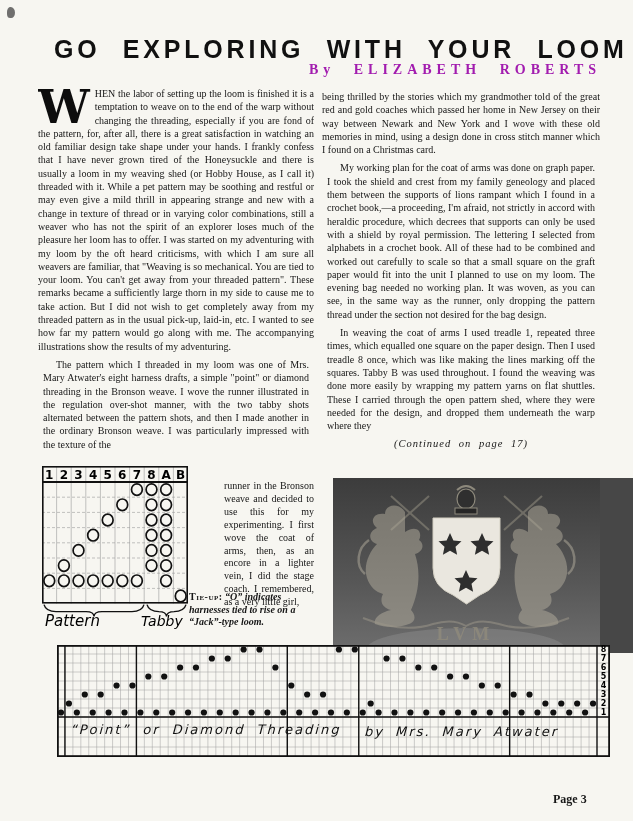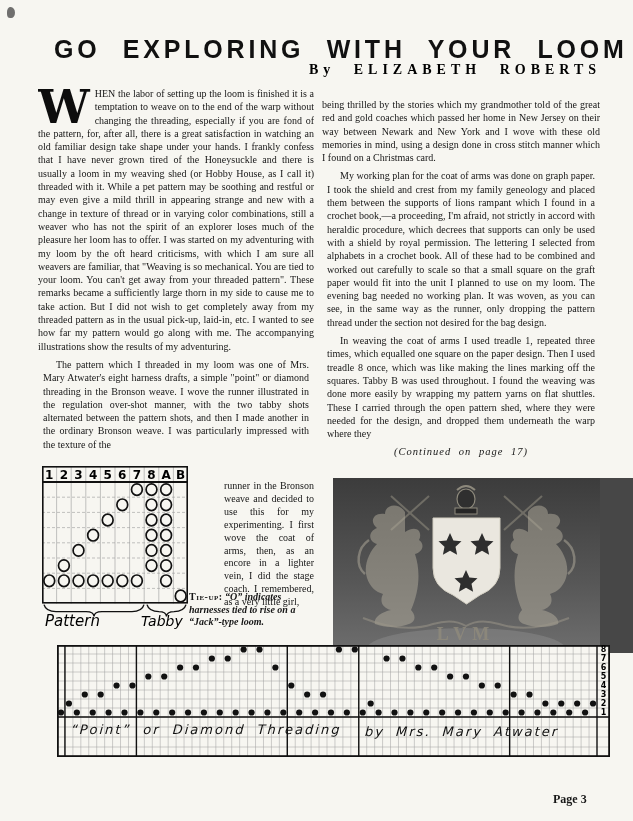--- a/index.html
+++ b/index.html
@@ -13,26 +13,26 @@
   #title{
     left:54px;top:34px;width:560px;
     font-family:"Liberation Sans", sans-serif;
     font-weight:800;font-size:26px;letter-spacing:4px;word-spacing:12px;
     transform:scaleX(.96);transform-origin:left top;color:#111;
     white-space:nowrap;
   }
   #byline{
     left:300px;top:62px;width:310px;text-align:center;
     font-size:14px;font-weight:bold;letter-spacing:5px;word-spacing:10px;
-    white-space:nowrap;color:#000000;
+    white-space:nowrap;color:#a21caf;
   }
   
   .col{font-size:10px;line-height:13.3px;text-align:justify;}
   #left-col{left:38px;top:87px;width:276px;height:376px;overflow:hidden;}
-  #right-col{left:322px;top:98px;width:278px;}
+  #right-col{left:322px;top:90px;width:278px;}
   .indent{text-indent:13px;margin:5px;}
   p.noindent{margin:0;}
   #dropcap{
     float:left;font-size:46px;line-height:36px;font-weight:bold;
     padding:2px 5px 0 0;font-family:"DejaVu Serif", serif;color:#0d0d0d;
   }
   #wrap-text{
     left:224px;top:480px;width:90px;
     font-size:10px;line-height:12.9px;text-align:justify;
   }

